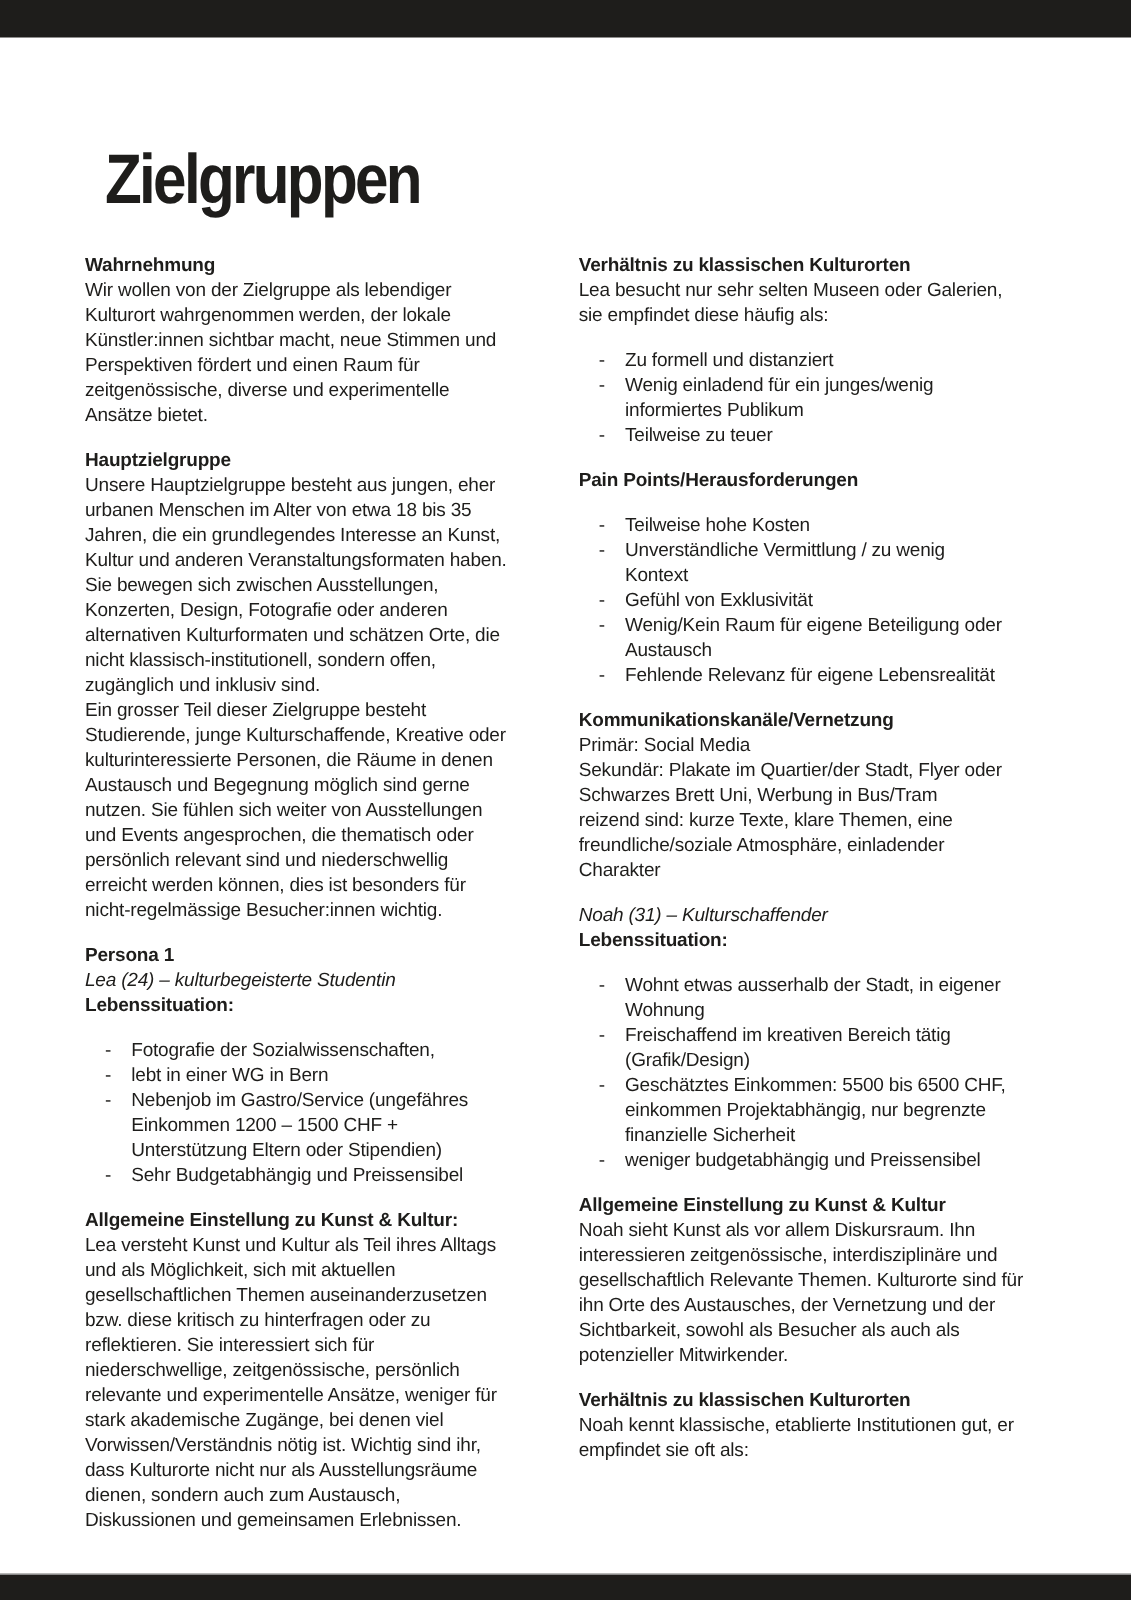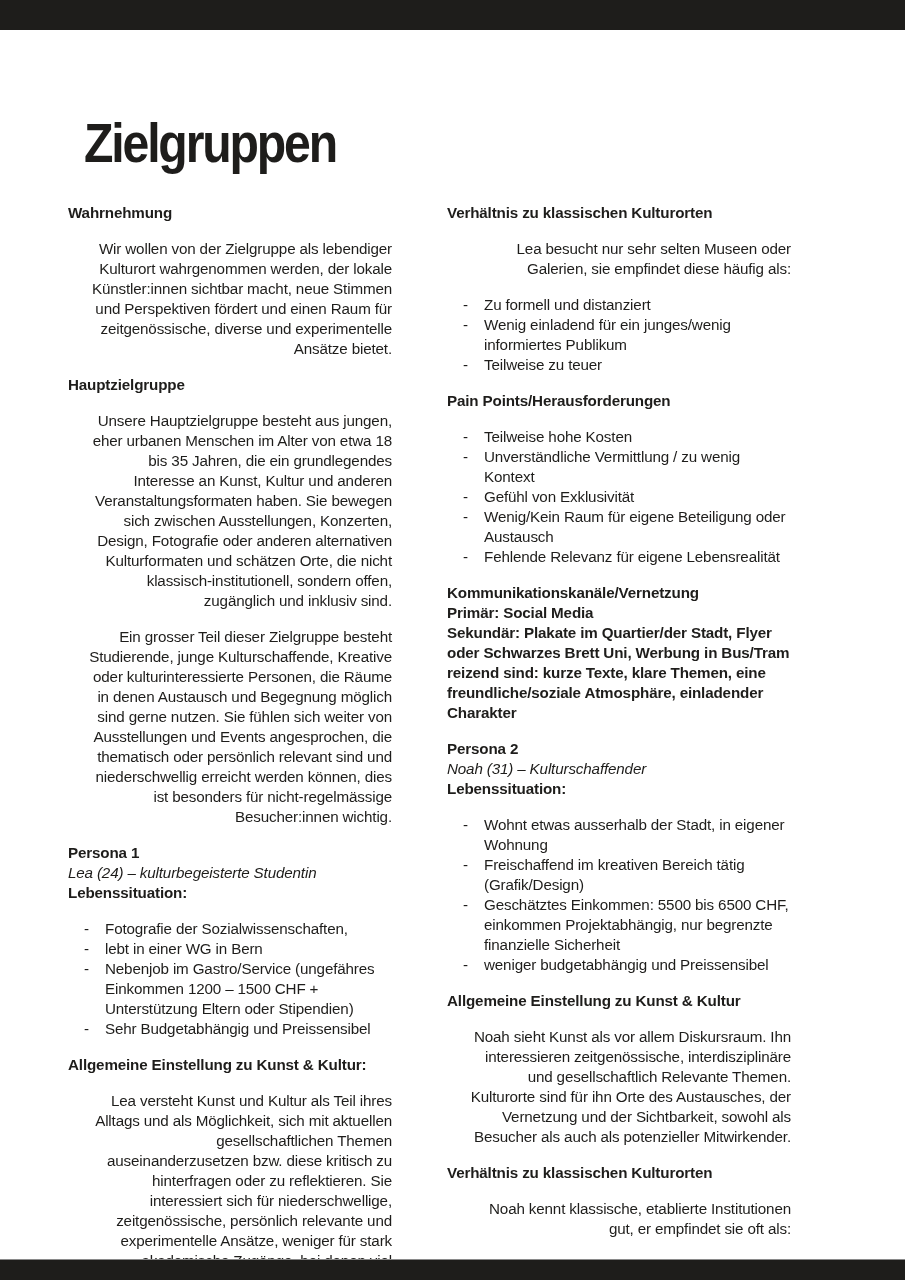--- a/index.html
+++ b/index.html
@@ -12,29 +12,29 @@
   .bar-bottom { position:absolute; left:0; top:1259px; width:905px; height:21px; background:#1e1d1b; border-top:1px solid #8a8a8a; }
   .title {
     position:absolute; left:84px; top:108px; margin:0;
     font-family:"Liberation Sans", sans-serif; font-weight:bold;
     font-size:56px; line-height:70px; letter-spacing:-2.5px;
     transform:scaleX(0.86); transform-origin:left top;
     color:#1e1d1b;
   }
   .col { position:absolute; top:203px; font-size:15.2px; line-height:20px; letter-spacing:-0.15px; }
   .col.left { left:68px; width:340px; }
-  .col.right { left:447px; width:360px; }
+  .col.right { left:463px; width:360px; }
   .sec { margin:0 0 16px 0; }
   .h { font-weight:bold; display:block; }
-  .p { display:block; margin:16px;text-align:right; }
+  .p { display:block; margin:0; }
   .it { font-style:italic; display:block; }
   ul.dash { list-style:none; margin:16px; padding:0; }
   ul.dash li { position:relative; padding-left:21px; }
   ul.dash li::before { content:"-"; position:absolute; left:0; top:0; }
-  .pline { display:block;font-weight:bold; }
+  .pline { display:block; }
 </style>
 </head>
 <body>
 
 <div class="bar-top"></div>
 
 <h1 class="title">Zielgruppen</h1>
 
 <div class="col left">
   <div class="sec">
@@ -89,21 +89,20 @@
   </div>
 
   <div class="sec">
     <span class="h">Kommunikationskanäle/Vernetzung</span>
     <span class="pline">Primär: Social Media</span>
     <span class="pline">Sekundär: Plakate im Quartier/der Stadt, Flyer oder Schwarzes Brett Uni, Werbung in Bus/Tram</span>
     <span class="pline">reizend sind: kurze Texte, klare Themen, eine freundliche/soziale Atmosphäre, einladender Charakter</span>
   </div>
 
   <div class="sec">
-    <span class="h">Persona 2</span>
     <span class="it">Noah (31) – Kulturschaffender</span>
     <span class="h">Lebenssituation:</span>
     <ul class="dash">
       <li>Wohnt etwas ausserhalb der Stadt, in eigener Wohnung</li>
       <li>Freischaffend im kreativen Bereich tätig (Grafik/Design)</li>
       <li>Geschätztes Einkommen: 5500 bis 6500 CHF, einkommen Projektabhängig, nur begrenzte finanzielle Sicherheit</li>
       <li>weniger budgetabhängig und Preissensibel</li>
     </ul>
   </div>
 

